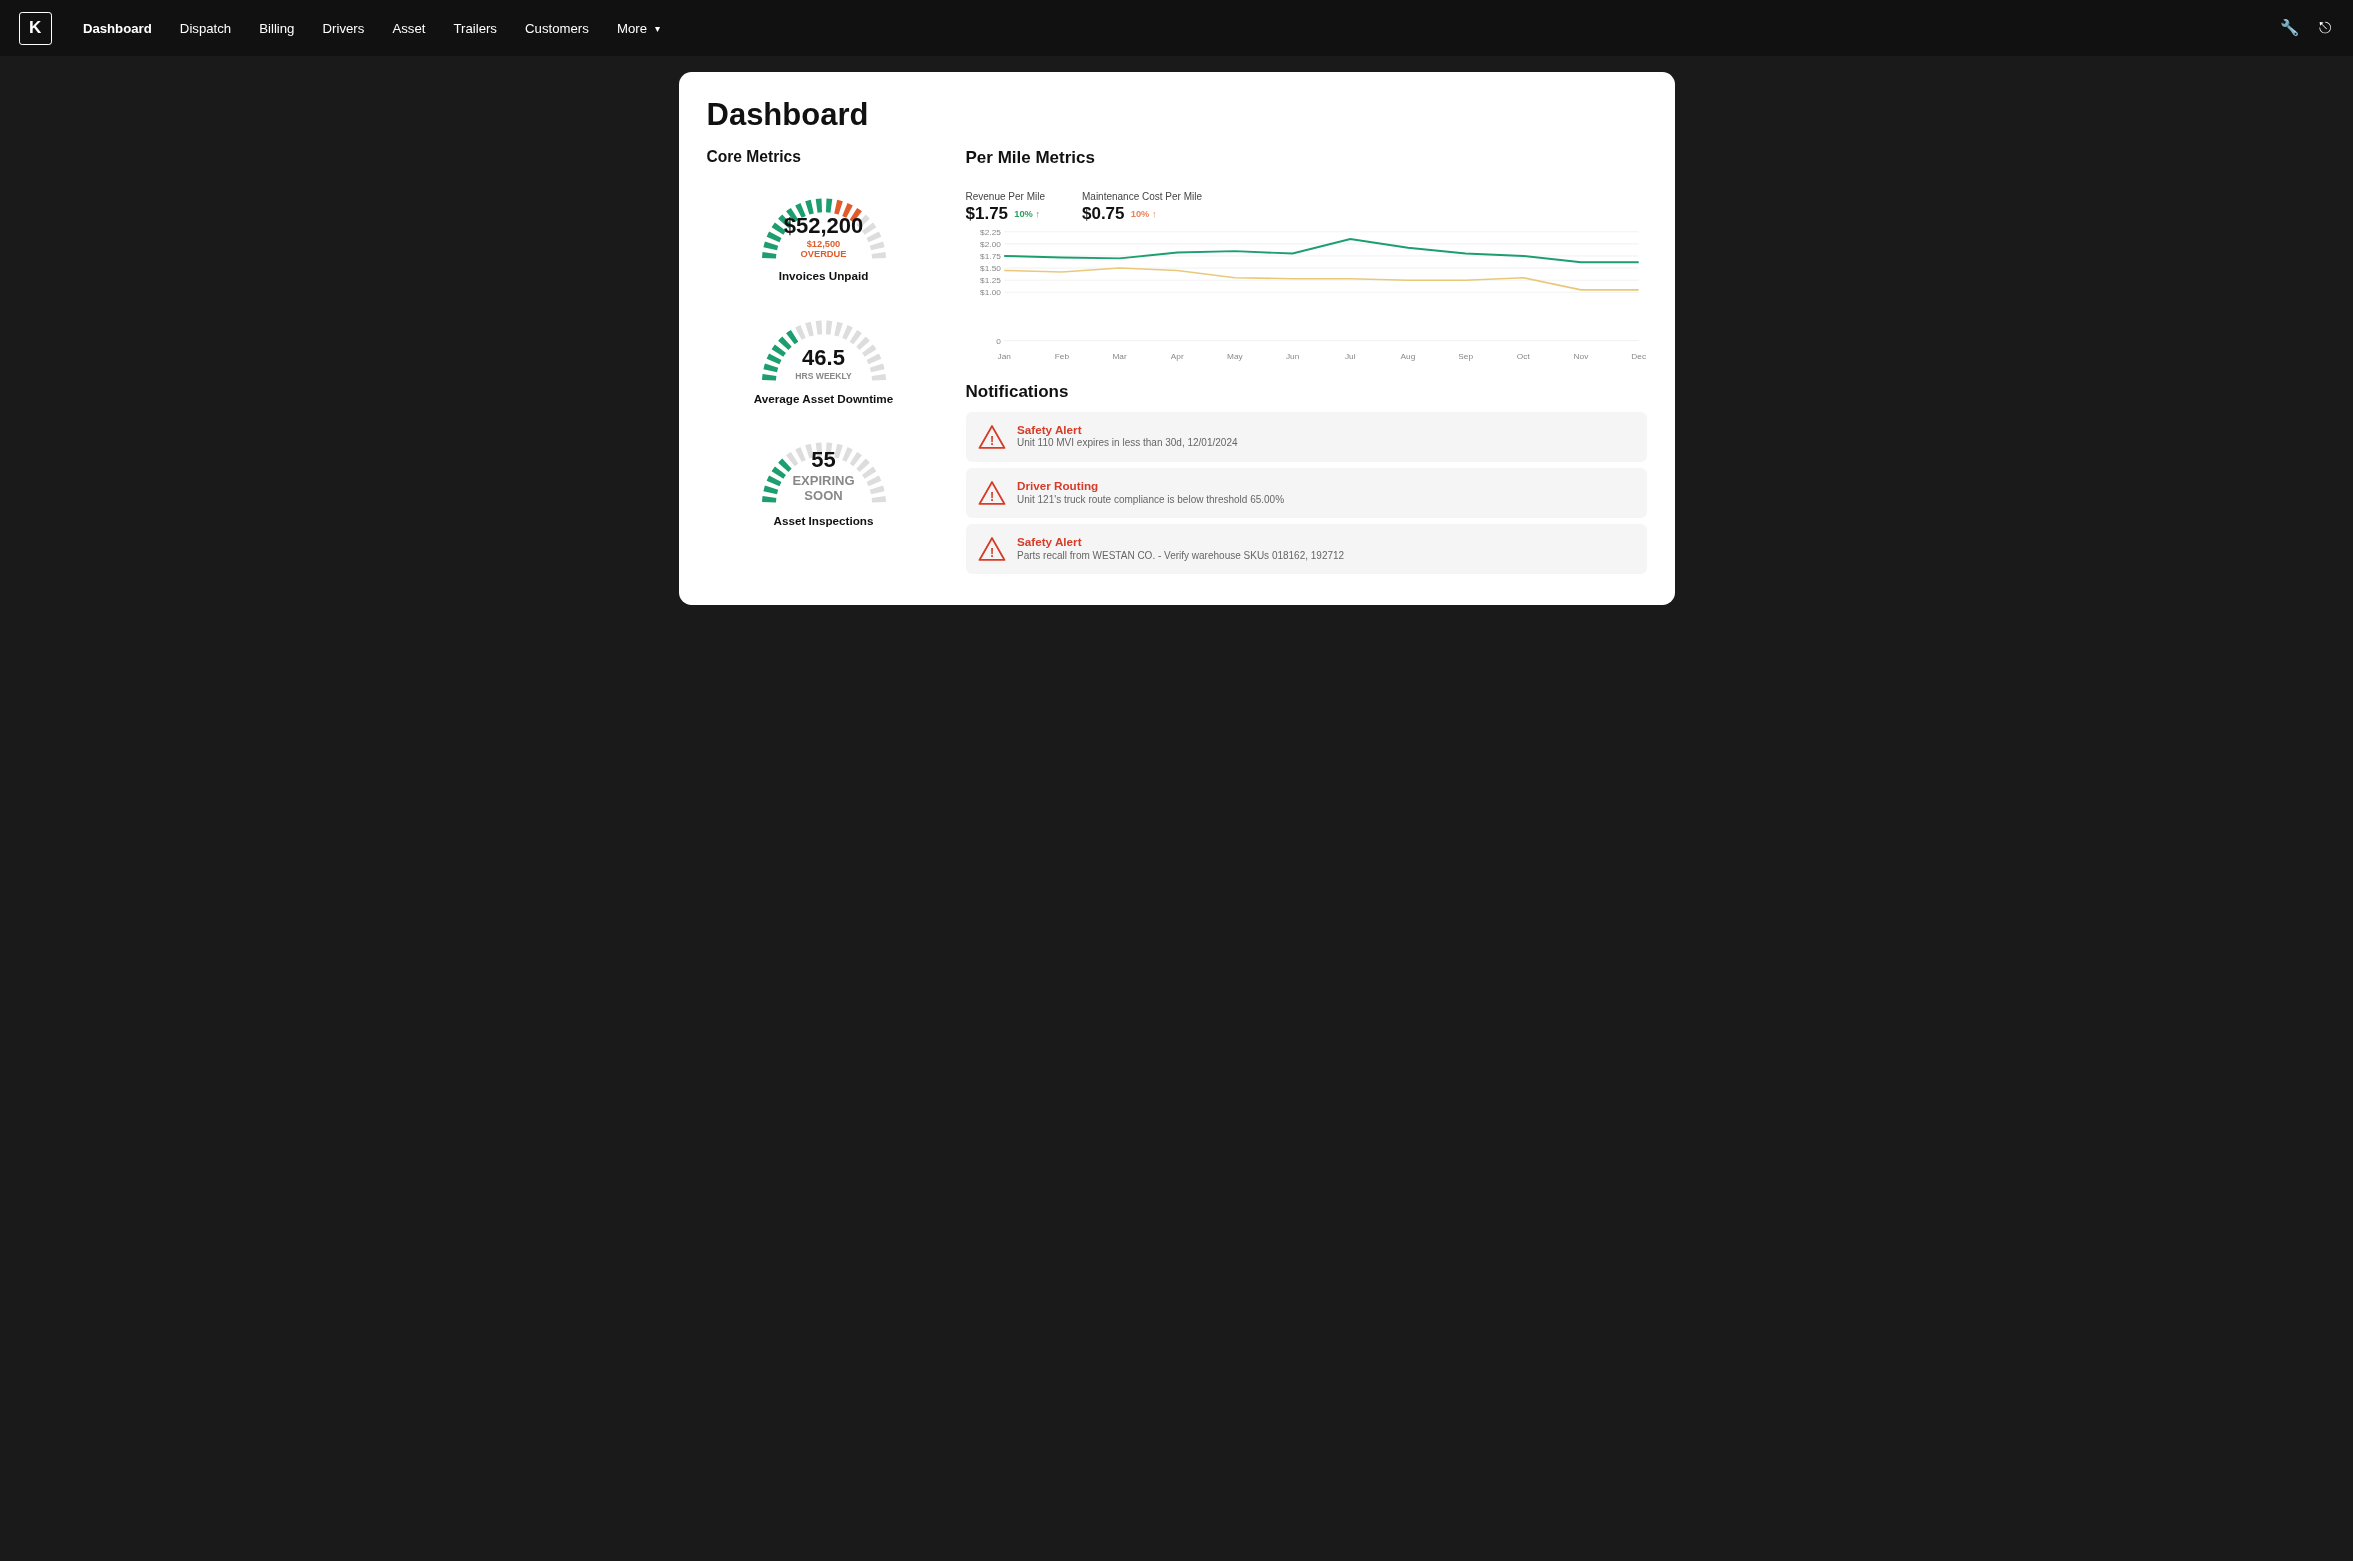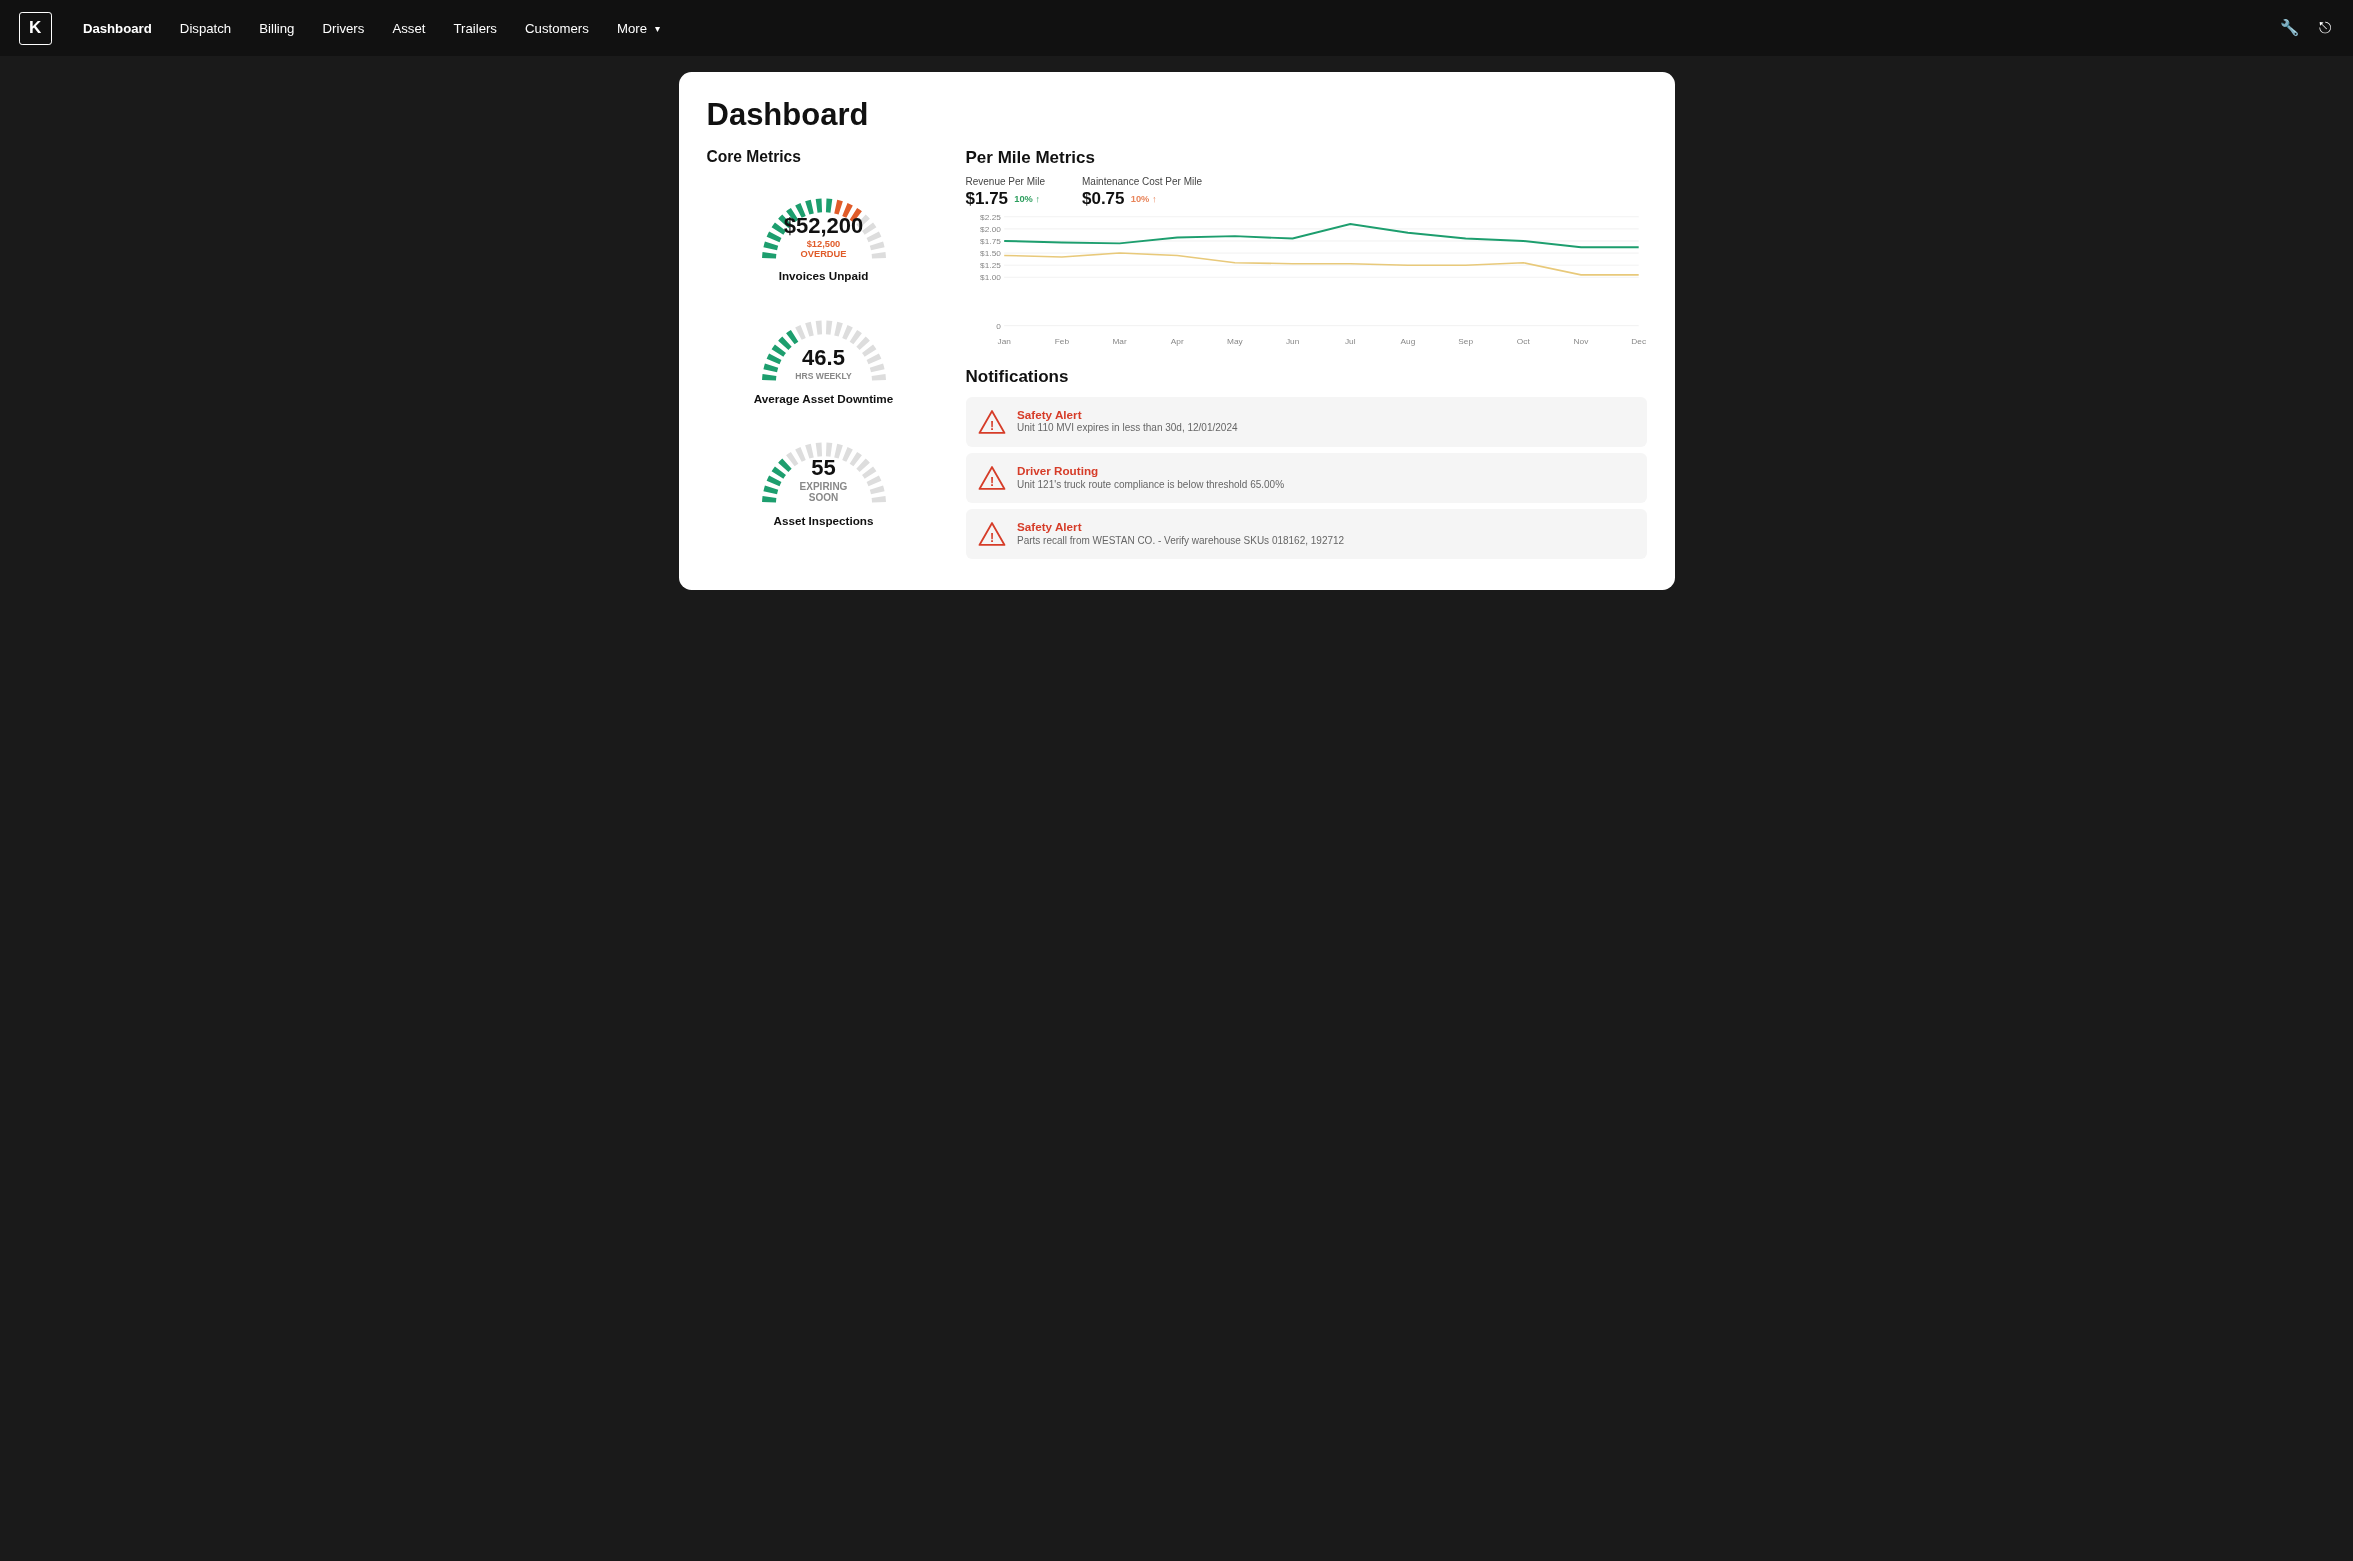--- a/index.html
+++ b/index.html
@@ -146,21 +146,21 @@
       margin-top: 4.7px;
       text-align: center;
     }
 
     
     .right-col {}
     .metrics-title {
       font-size: 17px;
       font-weight: 700;
       color: #111;
-      margin-bottom: 8px;
+      margin-bottom: 23px;
     }
     .per-mile-row {
       display: flex;
       gap: 37px;
       margin-bottom: 0;
     }
     .metric-box {}
     .metric-label {
       font-size: 10px;
       color: #444;
@@ -344,21 +344,21 @@
                 <path d="M130.35,30.98 A80,80 0 0,1 137.20,34.17 L128.83,50.11 A62,62 0 0,0 123.52,47.63 Z" fill="#ddd"></path>
                 <path d="M142.74,37.37 A80,80 0 0,1 148.93,41.71 L137.92,55.95 A62,62 0 0,0 133.12,52.59 Z" fill="#ddd"></path>
                 <path d="M153.83,45.82 A80,80 0 0,1 159.18,51.17 L145.86,63.28 A62,62 0 0,0 141.72,59.14 Z" fill="#ddd"></path>
                 <path d="M163.29,56.07 A80,80 0 0,1 167.63,62.26 L152.41,71.88 A62,62 0 0,0 149.05,67.08 Z" fill="#ddd"></path>
                 <path d="M170.83,67.80 A80,80 0 0,1 174.02,74.65 L157.37,81.48 A62,62 0 0,0 154.89,76.17 Z" fill="#ddd"></path>
                 <path d="M176.21,80.67 A80,80 0 0,1 178.17,87.97 L160.58,91.80 A62,62 0 0,0 159.06,86.14 Z" fill="#ddd"></path>
                 <path d="M179.28,94.27 A80,80 0 0,1 179.94,101.80 L161.95,102.52 A62,62 0 0,0 161.44,96.68 Z" fill="#ddd"></path>
               </svg>
             <div class="gauge-label-center" style="bottom:6.2px;">
               <div class="gauge-value">55</div>
-              <div class="gauge-value-sub" style="color:#888;font-size:10px;">EXPIRING SOON</div>
+              <div class="gauge-value-sub" style="color:#888;font-size:13px;">EXPIRING SOON</div>
             </div>
           </div>
           <div class="gauge-title">Asset Inspections</div>
         </div>
       </div>
 
       <div class="right-col">
         <div class="metrics-title">Per Mile Metrics</div>
 
         <div class="per-mile-row">

